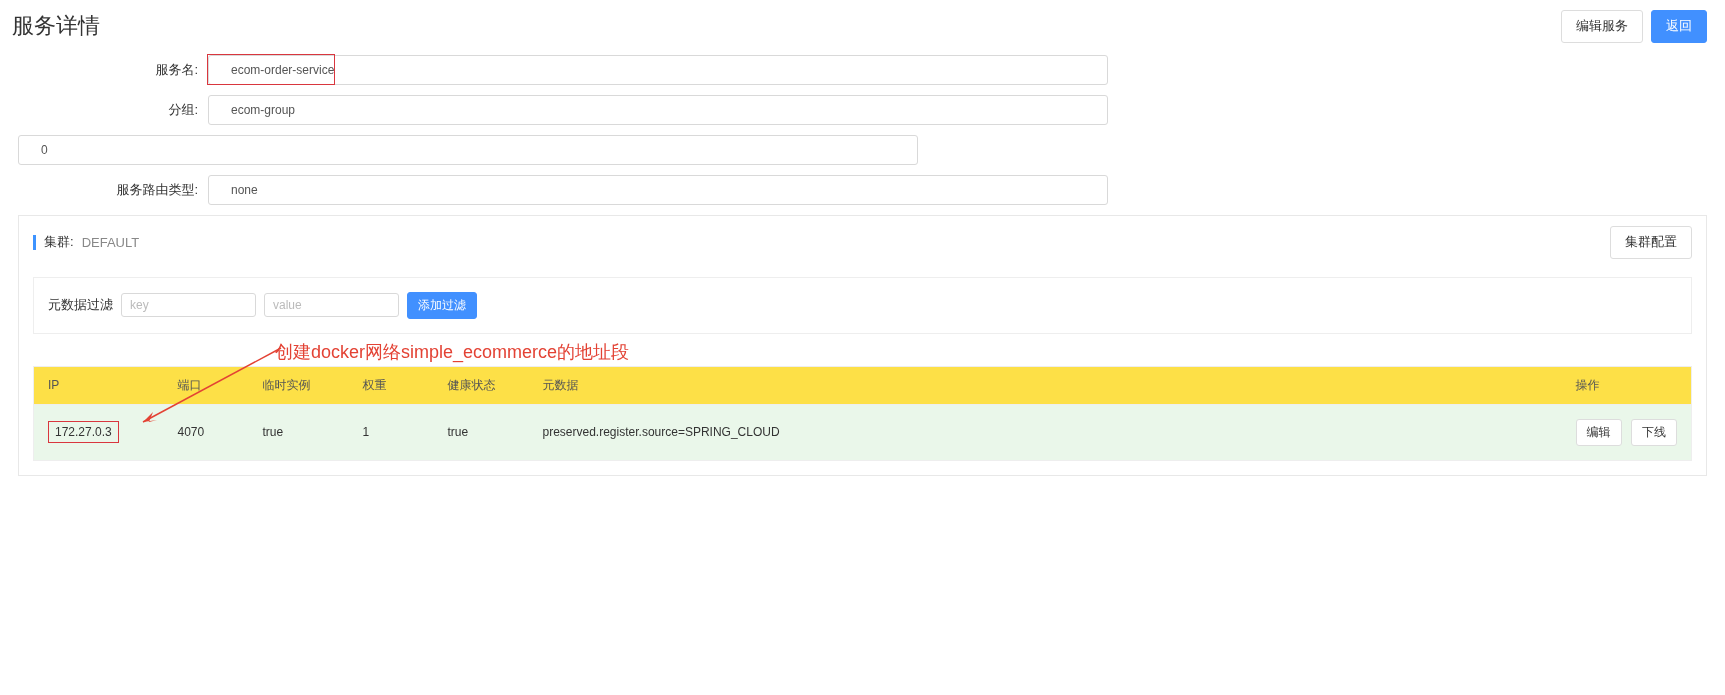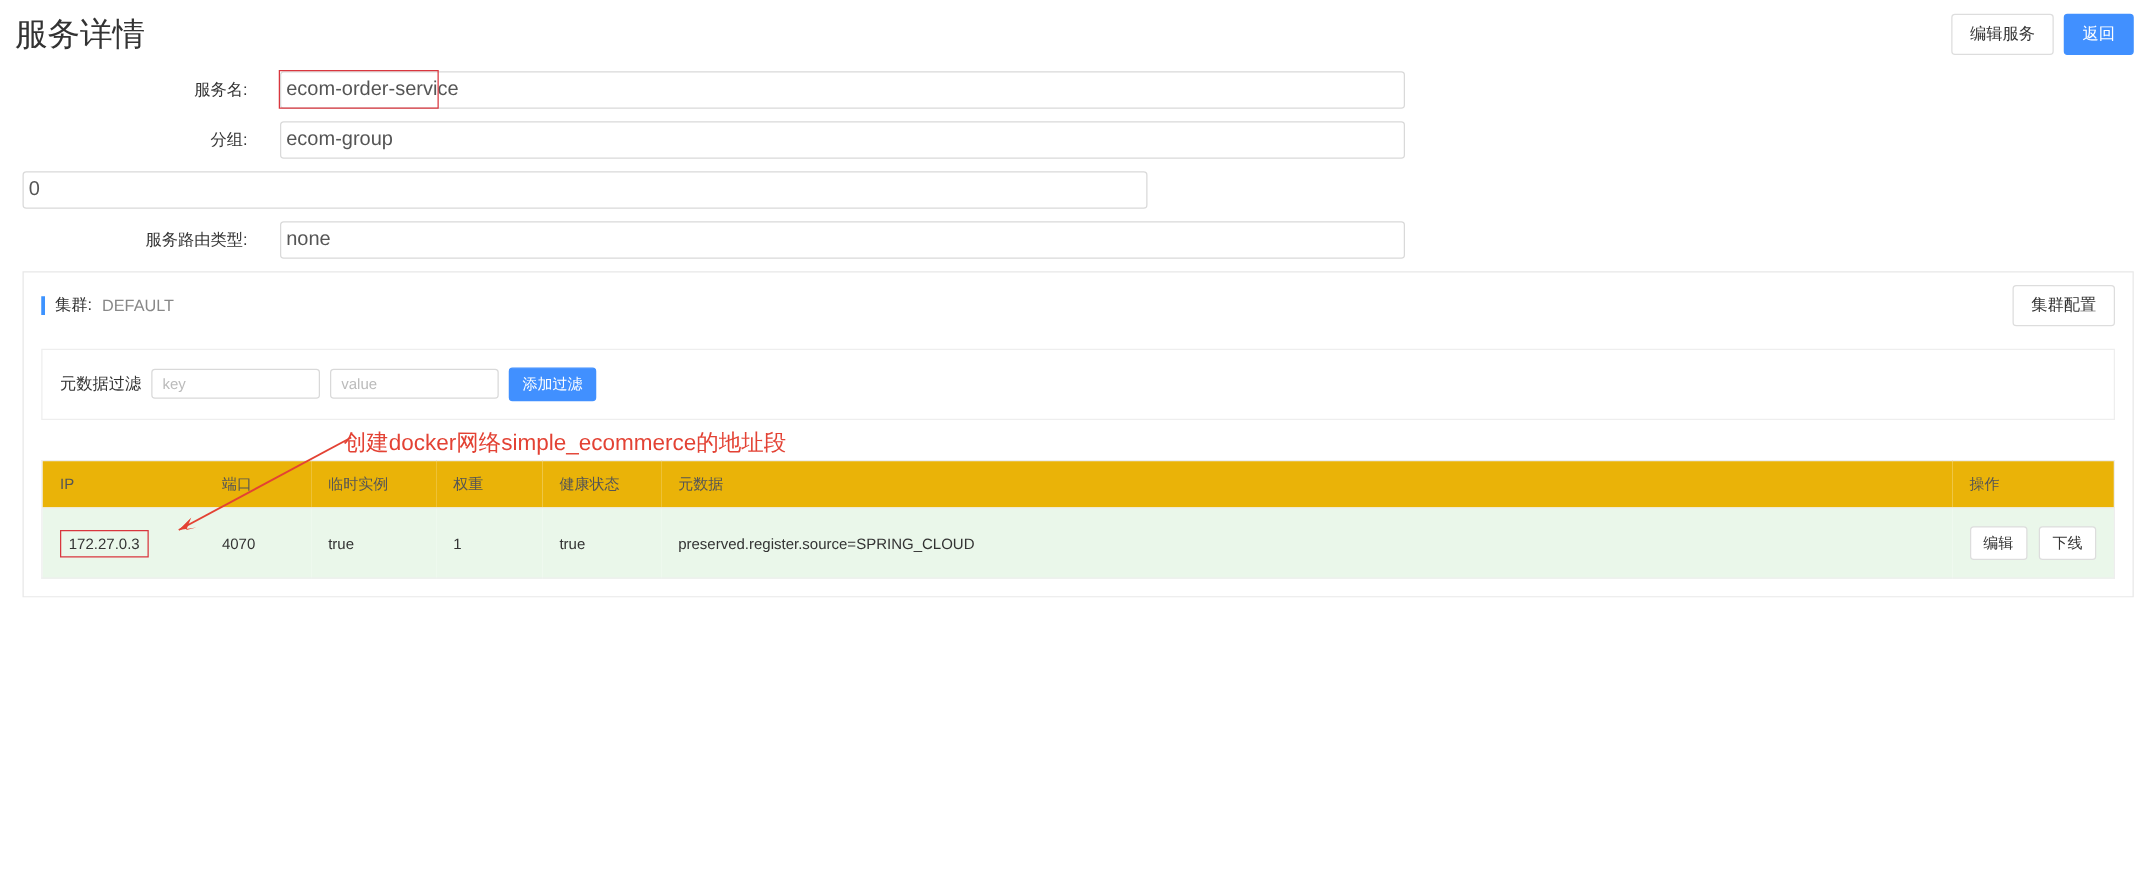--- a/index.html
+++ b/index.html
@@ -9,21 +9,21 @@
       color: #333;
       font-size: 13px;
     }
     .header-bar {
       display: flex;
       justify-content: space-between;
       align-items: center;
       padding: 10px 18px 12px 12px;
     }
     .page-title {
-      font-size: 26px;
+      font-size: 22px;
       font-weight: 400;
       color: #333;
     }
     .header-actions { display: flex; gap: 8px; margin-left: 28px; }
     .btn {
       padding: 5px 14px;
       border: 1px solid #ddd;
       background: #fff;
       border-radius: 3px;
       cursor: pointer;
@@ -40,41 +40,40 @@
       padding: 3px 10px;
       font-size: 12px;
     }
     .form-section {
       padding: 0 18px;
     }
     .form-row {
       display: flex;
       align-items: flex-end;
       margin-bottom: 10px;
-      gap: 16px;
     }
     .form-label {
       width: 190px;
       text-align: right;
       padding-right: 10px;
       font-size: 13px;
       color: #333;
       line-height: 30px;
       flex-shrink: 0;
     }
     .form-control-wrap {
       flex: 1;
       max-width: 900px;
       position: relative;
     }
     .form-control {
       width: 100%;
       border: 1px solid #d9d9d9;
-      padding: 5px 4px;
-      font-size: 16px;
+      padding: 5px 22px;
+      font-size: 12px;
       line-height: 1.5;
       border-radius: 3px;
       color: #555;
       background:#fff;
       height: 30px;
     }
     .highlight-red-box {
       position: absolute;
       left: -1px; top: -1px;
       width: 128px; height: 31px;
@@ -174,21 +173,21 @@
       overflow: visible;
     }
 
     .instance-table {
       margin: 0 14px 14px 14px;
       border: 1px solid #eee;
       border-collapse: collapse;
       width: calc(100% - 28px);
     }
     .instance-table th {
-      background: #eab308;
+      background: #fde047;
       text-align: left;
       font-weight: 400;
       font-size: 12px;
       color: #555;
       padding: 10px 14px;
       border-bottom: 1px solid #eee;
     }
     .instance-table td {
       padding: 14px 14px;
       font-size: 12px;

